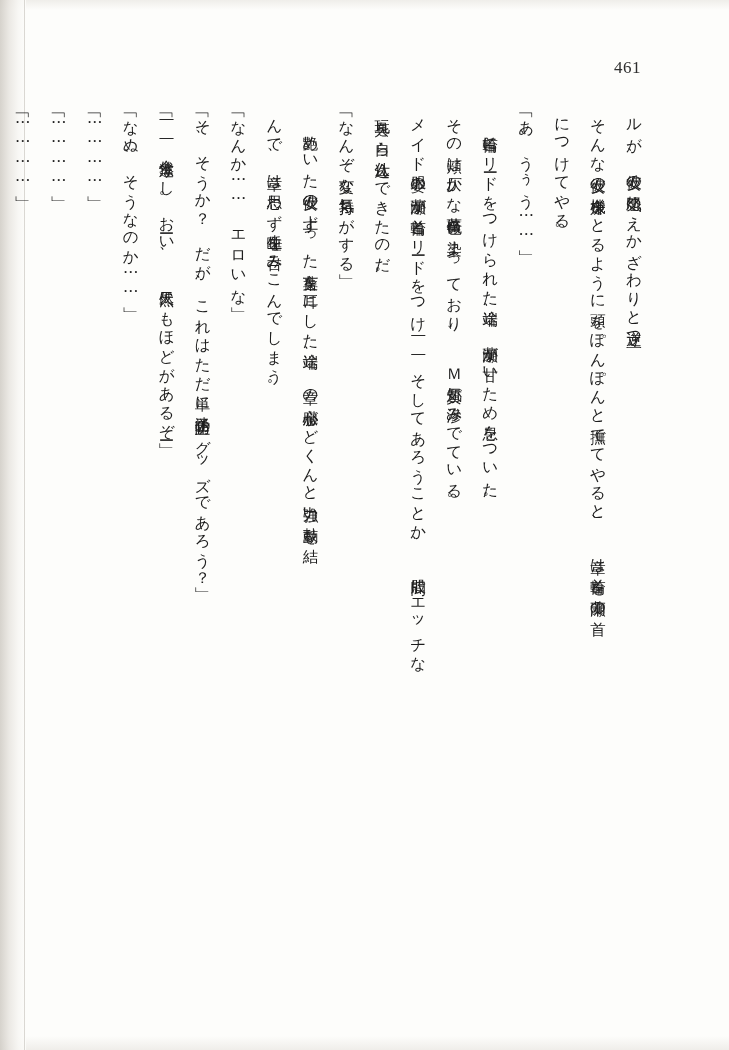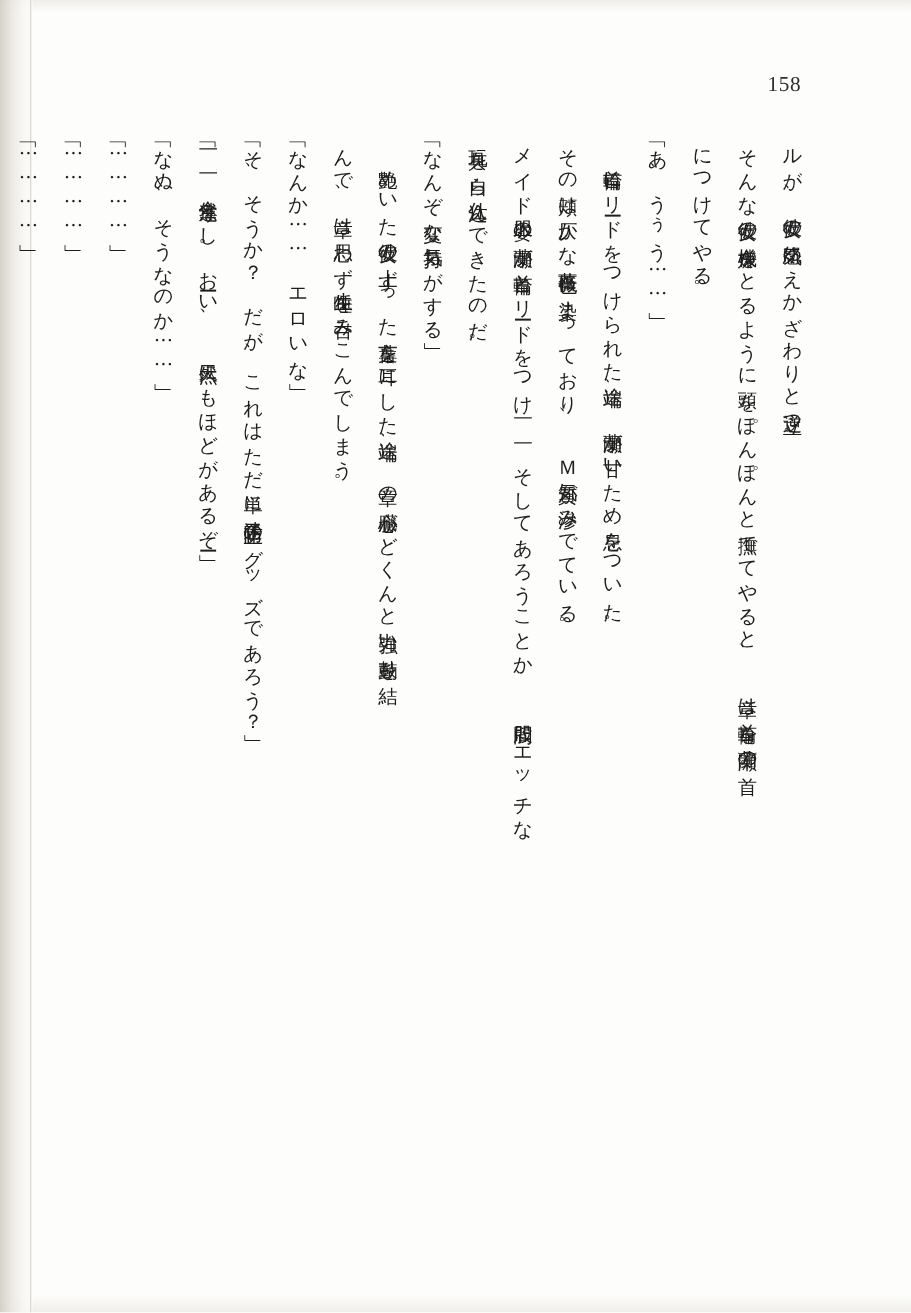--- a/index.html
+++ b/index.html
@@ -95,21 +95,21 @@
 </head>
 <body>
 
 <div class="page">
 
   <div class="edge-top"></div>
   <div class="edge-bottom"></div>
   <div class="gutter-shadow"></div>
   <div class="gutter-line"></div>
 
-  <div class="page-number">158</div>
+  <div class="page-number">461</div>
 
   <div class="text-block" id="body-text">
       <span class="line">ルが、彼女の怒気ゆえかざわりと逆立つ。</span>
       <span class="line">そんな彼女の機嫌をとるように頭をぽんぽんと撫でてやると、　章は首輪を蘭瀬の首</span>
       <span class="line">につけてやる。</span>
       <span class="line">「あ、うぅう……」</span>
       <span class="line indent">首輪にリードをつけられた途端、　蘭瀬が甘いため息をついた。</span>
       <span class="line">その頬は仄かな薔薇色に染まっており、　Ｍ気質が滲みでている。</span>
       <span class="line">メイド服姿の蘭瀬が首輪とリードをつけ——そしてあろうことか、　股間にエッチな</span>
       <span class="line">玩具を自ら仕込んできたのだ。</span>

